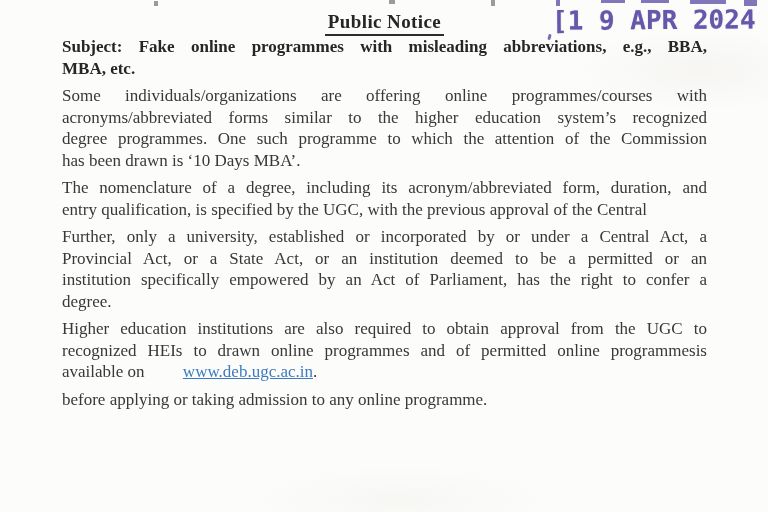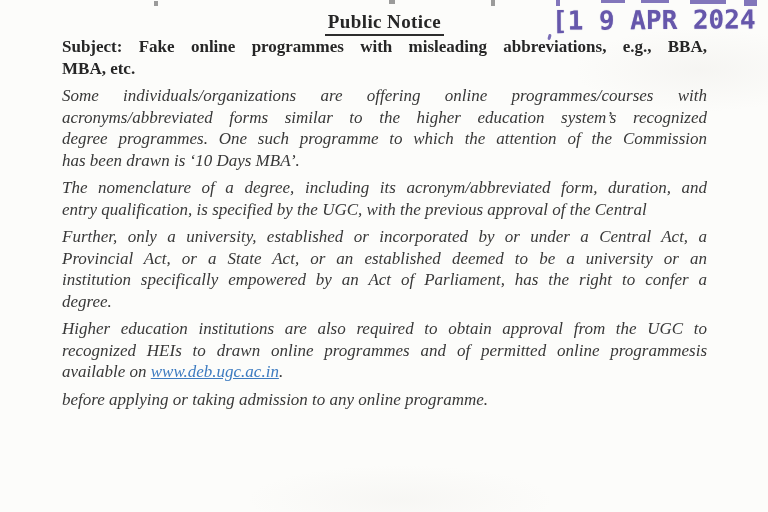--- a/index.html
+++ b/index.html
@@ -48,28 +48,29 @@
     background: #5a4aa5; opacity: 0.8;
     transform: rotate(15deg);
   }
   .artifact { position: absolute; background: #4a4a4a; opacity: 0.55; }
   .artifact.purple { background: #5a4aa5; opacity: 0.75; }
   .content {
     position: absolute; top: 36px; left: 62px; width: 645px;
     font-size: 17px; line-height: 21.5px;
   }
   .subject { font-weight: 700; color: #262626; margin-bottom: 6px; }
-  .para { margin-bottom: 6px; font-style: italic; }
+  .para { margin-bottom: 6px; }
   .line { text-align: justify; text-align-last: justify; }
   .subject .line:last-child, .para .line:last-child { text-align-last: left; }
   .doc-link {
     color: #3d7bc0;
     text-decoration: underline;
     text-decoration-color: #3d7bc0;
     cursor: pointer;
+    margin-left: 34px;
   }
 </style>
 </head>
 <body>
 
 <div class="page">
 
   <div class="artifact" style="top:1px; left:154px; width:4px; height:5px;"></div>
   <div class="artifact" style="top:0; left:389px; width:6px; height:4px;"></div>
   <div class="artifact" style="top:0; left:491px; width:4px; height:6px;"></div>
@@ -97,21 +98,21 @@
           <div class="line">acronyms/abbreviated forms similar to the higher education system’s recognized</div>
           <div class="line">degree programmes. One such programme to which the attention of the Commission</div>
           <div class="line">has been drawn is ‘10 Days MBA’.</div>
         </div>
         <div class="para">
           <div class="line">The nomenclature of a degree, including its acronym/abbreviated form, duration, and</div>
           <div class="line">entry qualification, is specified by the UGC, with the previous approval of the Central</div>
         </div>
         <div class="para">
           <div class="line">Further, only a university, established or incorporated by or under a Central Act, a</div>
-          <div class="line">Provincial Act, or a State Act, or an established deemed to be a university or an</div>
+          <div class="line">Provincial Act, or a State Act, or an institution deemed to be a permitted or an</div>
           <div class="line">institution specifically empowered by an Act of Parliament, has the right to confer a</div>
           <div class="line">degree.</div>
         </div>
         <div class="para">
           <div class="line">Higher education institutions are also required to obtain approval from the UGC to</div>
           <div class="line">recognized HEIs to drawn online programmes  and of permitted online programmesis</div>
           <div class="line"><span>available on </span><a class="doc-link" href="#">www.deb.ugc.ac.in</a><span>.</span></div>
         </div>
         <div class="para">
           <div class="line">before applying or taking admission to any online programme.</div>

